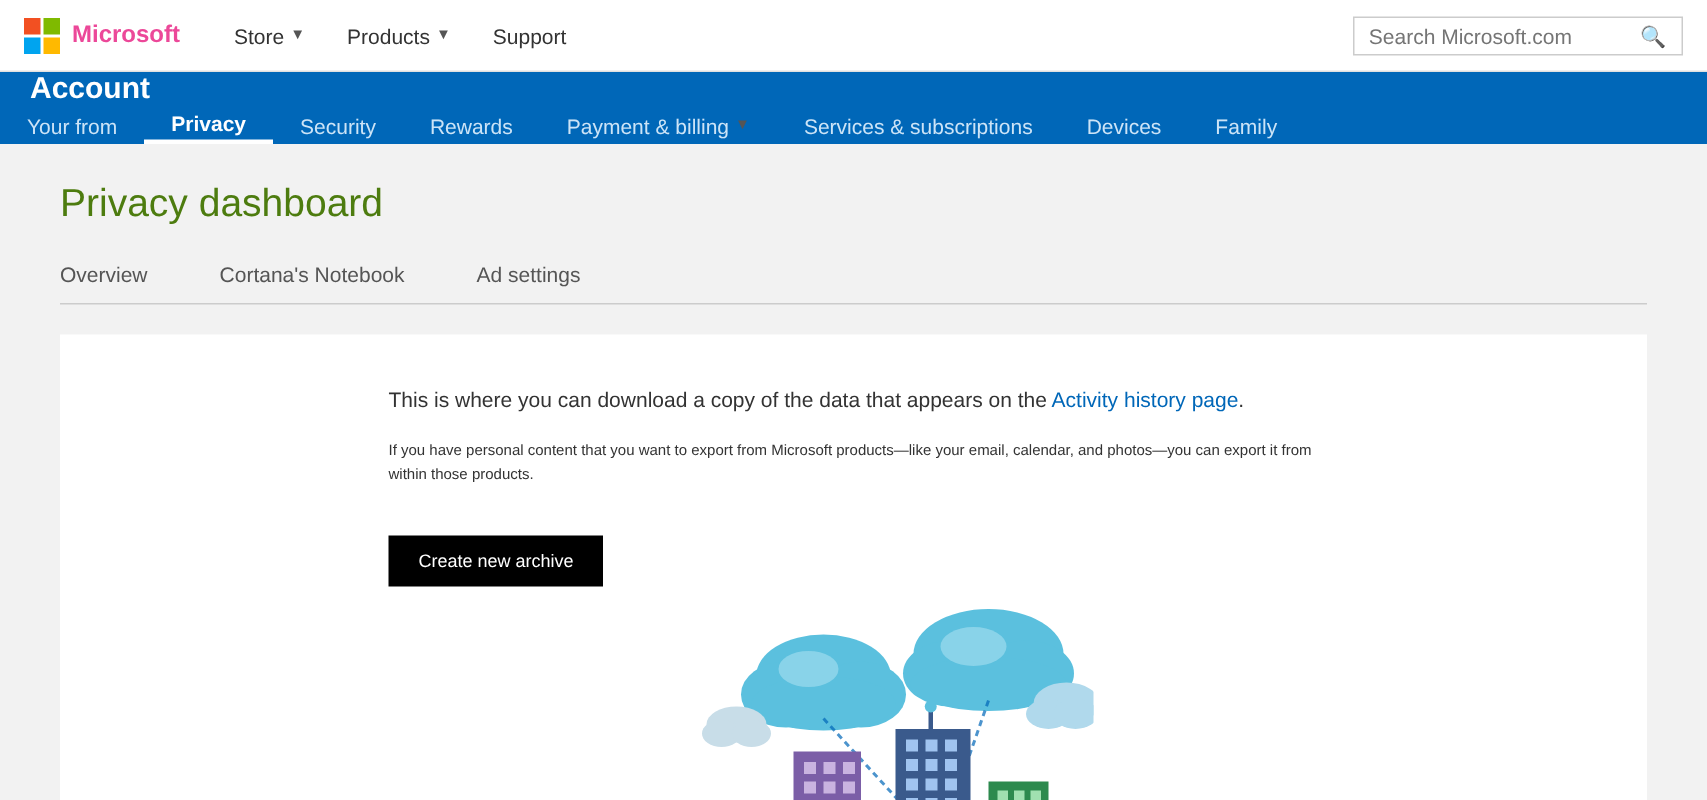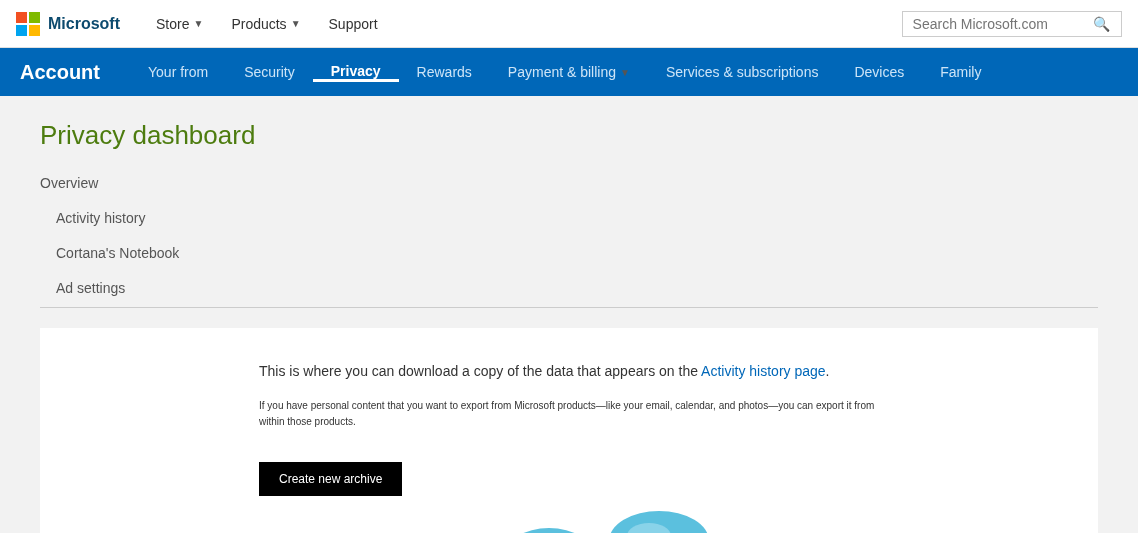--- a/index.html
+++ b/index.html
@@ -28,21 +28,21 @@
       gap: 2px;
     }
     .ms-logo div { }
     .ms-logo .r { background: #f25022; }
     .ms-logo .g { background: #7fba00; }
     .ms-logo .b { background: #00a4ef; }
     .ms-logo .y { background: #ffb900; }
     .logo-text {
       font-size: 16px;
       font-weight: 600;
-      color: #0c4a6e;
+      color: #ec4899;
     }
     .top-nav-links {
       display: flex;
       align-items: center;
       gap: 4px;
       flex: 1;
     }
     .top-nav-link {
       padding: 0 12px;
       height: 32px;
@@ -71,23 +71,24 @@
       color: #666;
       width: 100%;
       background: transparent;
     }
     .search-icon-svg { color: #555; font-size: 14px; }
 
     
     .account-nav {
       background: #0067b8;
       display: flex;
-      align-items: center;
+      align-items: flex-start;
       height: 48px;
       overflow: hidden;
+      flex-direction: column;
     }
     .account-title {
       display: flex;
       align-items: center;
       padding: 0 20px;
       font-size: 20px;
       font-weight: 600;
       color: #fff;
       min-width: 130px;
     }
@@ -120,24 +121,23 @@
       min-height: calc(533px - 48px - 48px);
     }
     .page-title {
       font-size: 26px;
       font-weight: 300;
       color: #4d7c0f;
       margin-bottom: 16px;
     }
     .sub-tabs {
       display: flex;
-      gap: 0;
+      gap: 16px;
       border-bottom: 1px solid #ccc;
       margin-bottom: 0;
-      flex-direction: column;
     }
     .sub-tab {
       padding: 8px 16px 10px;
       font-size: 14px;
       color: #555;
       cursor: pointer;
       text-decoration: none;
       border-bottom: 2px solid transparent;
       margin-bottom: -1px;
     }
@@ -234,25 +234,25 @@
     <span class="search-icon-svg">🔍</span>
   </div>
 </nav>
 
 <nav class="account-nav">
   <div class="account-title">Account</div>
   <div class="account-nav-links">
     <a class="account-nav-link">
       <span>Your from</span>
     </a>
-    <a class="account-nav-link">
-      <span>Security</span>
-    </a>
     <a class="account-nav-link active">
       <span>Privacy</span>
+    </a>
+    <a class="account-nav-link">
+      <span>Security</span>
     </a>
     <a class="account-nav-link">
       <span>Rewards</span>
     </a>
     <a class="account-nav-link">
       <span>Payment &amp; billing</span>
       <span class="chevron">▼</span>
     </a>
     <a class="account-nav-link">
       <span>Services &amp; subscriptions</span>
@@ -265,23 +265,20 @@
     </a>
   </div>
 </nav>
 
 <main class="main-content">
   <h1 class="page-title">Privacy dashboard</h1>
 
   <div class="sub-tabs">
     <a class="sub-tab">
       <span>Overview</span>
-    </a>
-    <a class="sub-tab">
-      <span>Activity history</span>
     </a>
     <a class="sub-tab">
       <span>Cortana's Notebook</span>
     </a>
     <a class="sub-tab">
       <span>Ad settings</span>
     </a>
   </div>
 
   <div class="content-card">

